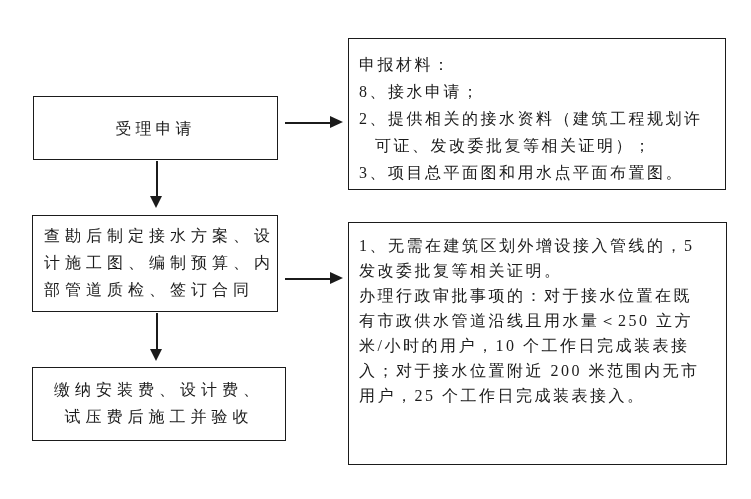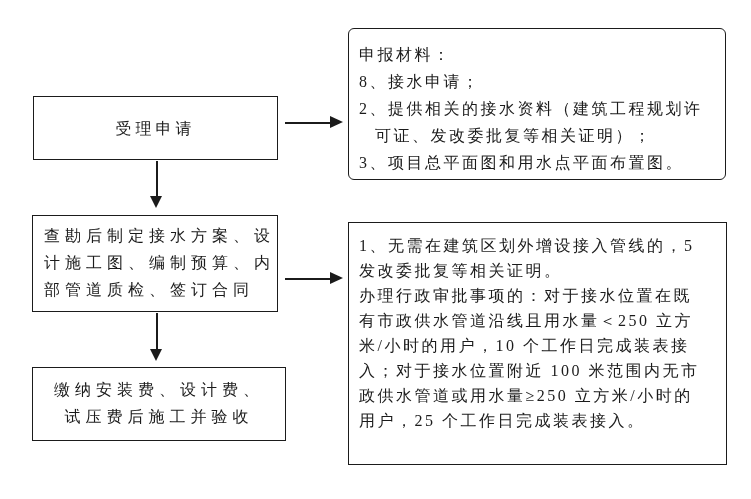--- a/index.html
+++ b/index.html
@@ -36,24 +36,23 @@
     letter-spacing: 5px;
   }
   #box-construct {
     left: 32px; top: 367px; width: 254px; height: 74px;
     padding-top: 8px;
     text-align: center;
     letter-spacing: 5px;
   }
   
   #box-materials {
-    left: 348px; top: 28px; width: 378px; height: 152px;
+    left: 348px; top: 38px; width: 378px; height: 152px;
     padding: 12px 6px 13px 10px;
     letter-spacing: 2.5px;
-    border-radius: 6px;
   }
   #box-timelines {
     left: 348px; top: 222px; width: 379px; height: 243px;
     padding: 10px 6px 0 10px;
     letter-spacing: 2.5px;
     line-height: 25px;
   }
   .line { white-space: nowrap; }
   .line.indent { margin-left: 16px; }
 
@@ -115,22 +114,21 @@
     <div class="line indent">可证、发改委批复等相关证明）；</div>
     <div class="line">3、项目总平面图和用水点平面布置图。</div>
   </div>
 
   <div class="flow-box" id="box-timelines">
     <div class="line">1、无需在建筑区划外增设接入管线的，5</div>
     <div class="line">发改委批复等相关证明。</div>
     <div class="line">办理行政审批事项的：对于接水位置在既</div>
     <div class="line">有市政供水管道沿线且用水量＜250 立方</div>
     <div class="line">米/小时的用户，10 个工作日完成装表接</div>
-    <div class="line">入；对于接水位置附近 100 米范围内无市</div>
-    <div class="line">政供水管道或用水量≥250 立方米/小时的</div>
+    <div class="line">入；对于接水位置附近 200 米范围内无市</div>
     <div class="line">用户，25 个工作日完成装表接入。</div>
   </div>
 
   <div class="arrow down" id="arrow-accept-to-plan">
     <div class="shaft"></div>
     <div class="head"></div>
   </div>
 
   <div class="arrow down" id="arrow-plan-to-construct">
     <div class="shaft"></div>

